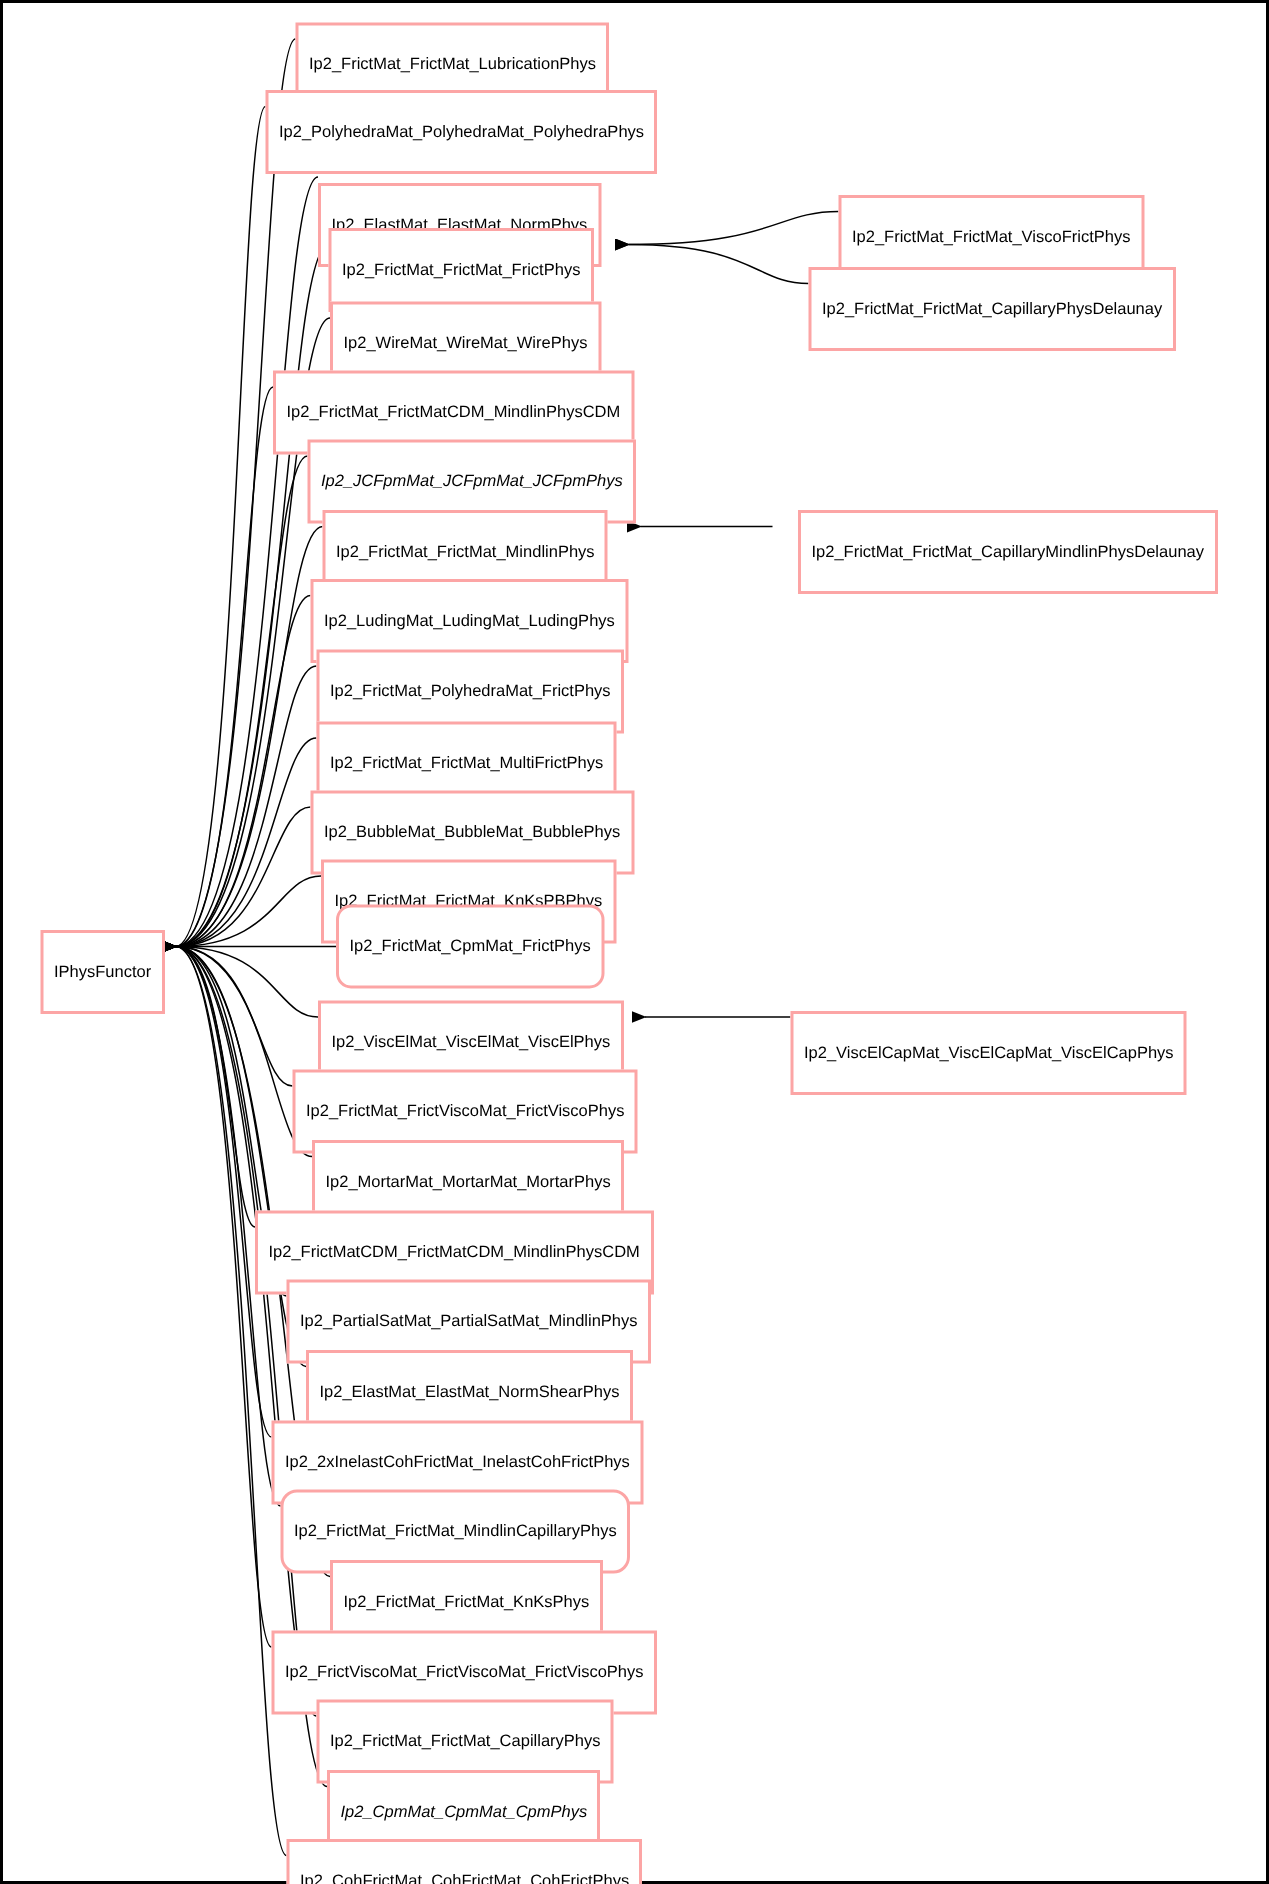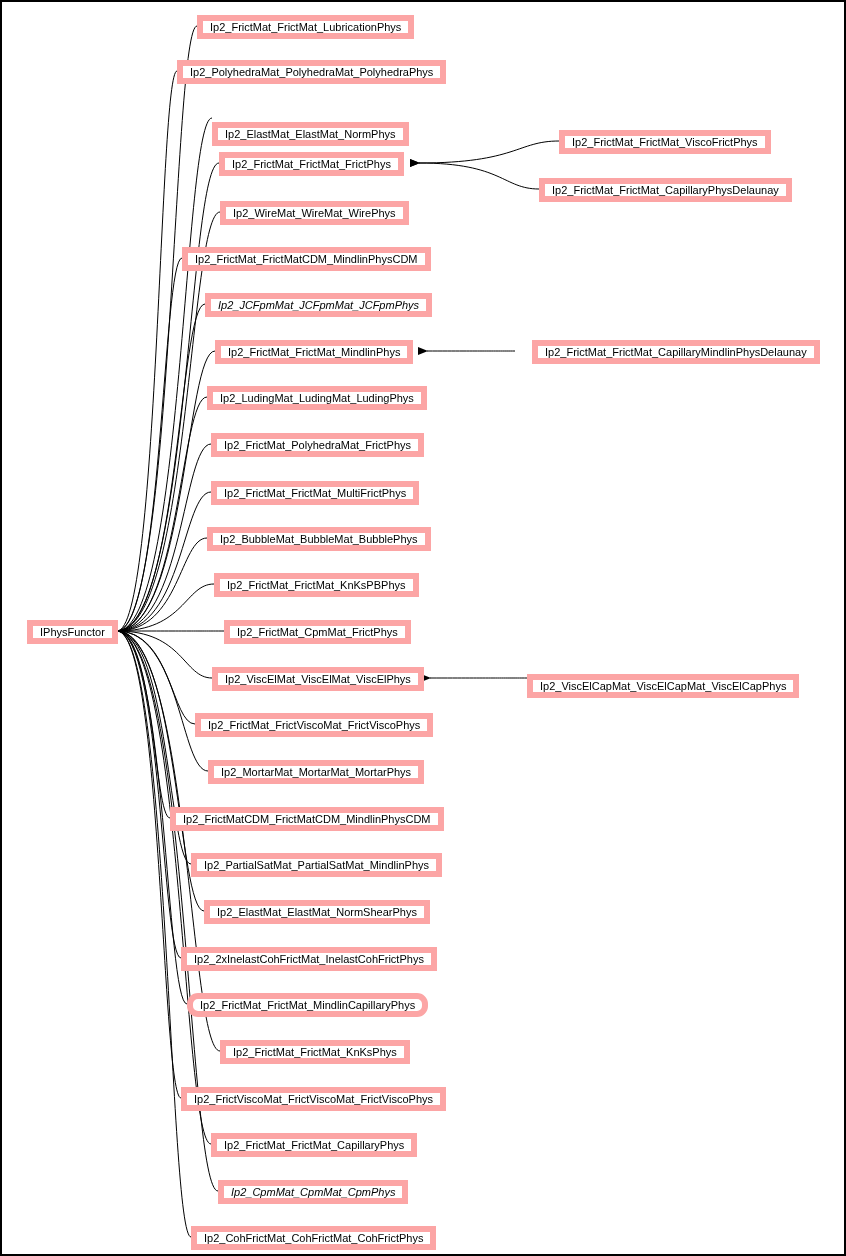--- a/index.html
+++ b/index.html
@@ -10,24 +10,24 @@
   }
   .frame {
     width: 846px;
     height: 1256px;
     border: 2px solid black;
     position: relative;
     box-sizing: border-box;
   }
   .node {
     position: absolute;
-    border: 6px solid #fca5a5;
+    border: 2px solid #fca5a5;
     background: white;
     font-size: 11px;
-    padding: 0 7px;
+    padding: 20px 7px;
     white-space: nowrap;
     text-align: center;
     z-index: 2;
   }
   svg.edges {
     position: absolute;
     top: 0;
     left: 0;
     width: 842px;
     height: 1252px;
@@ -89,21 +89,21 @@
       <div class="node" style="left: 218px; top: 199px;">Ip2_WireMat_WireMat_WirePhys</div>
       <div class="node" style="left: 180px; top: 245px;">Ip2_FrictMat_FrictMatCDM_MindlinPhysCDM</div>
       <div class="node" style="left: 203px; top: 291px; font-style: italic;">Ip2_JCFpmMat_JCFpmMat_JCFpmPhys</div>
       <div class="node" style="left: 213px; top: 338px;">Ip2_FrictMat_FrictMat_MindlinPhys</div>
       <div class="node" style="left: 530px; top: 338px;">Ip2_FrictMat_FrictMat_CapillaryMindlinPhysDelaunay</div>
       <div class="node" style="left: 205px; top: 384px;">Ip2_LudingMat_LudingMat_LudingPhys</div>
       <div class="node" style="left: 209px; top: 431px;">Ip2_FrictMat_PolyhedraMat_FrictPhys</div>
       <div class="node" style="left: 209px; top: 479px;">Ip2_FrictMat_FrictMat_MultiFrictPhys</div>
       <div class="node" style="left: 205px; top: 525px;">Ip2_BubbleMat_BubbleMat_BubblePhys</div>
       <div class="node" style="left: 212px; top: 571px;">Ip2_FrictMat_FrictMat_KnKsPBPhys</div>
-      <div class="node" style="left: 222px; top: 618px;">Ip2_FrictMat_CpmMat_FrictPhys</div>
+      <div class="node" style="left: 222px; top: 601px; border-radius: 10px;">Ip2_FrictMat_CpmMat_FrictPhys</div>
       <div class="node" style="left: 210px; top: 665px;">Ip2_ViscElMat_ViscElMat_ViscElPhys</div>
       <div class="node" style="left: 525px; top: 648px; margin-top: 24px;">Ip2_ViscElCapMat_ViscElCapMat_ViscElCapPhys</div>
       <div class="node" style="left: 193px; top: 711px;">Ip2_FrictMat_FrictViscoMat_FrictViscoPhys</div>
       <div class="node" style="left: 206px; top: 758px;">Ip2_MortarMat_MortarMat_MortarPhys</div>
       <div class="node" style="left: 168px; top: 805px;">Ip2_FrictMatCDM_FrictMatCDM_MindlinPhysCDM</div>
       <div class="node" style="left: 189px; top: 851px;">Ip2_PartialSatMat_PartialSatMat_MindlinPhys</div>
       <div class="node" style="left: 202px; top: 898px;">Ip2_ElastMat_ElastMat_NormShearPhys</div>
       <div class="node" style="left: 179px; top: 945px;">Ip2_2xInelastCohFrictMat_InelastCohFrictPhys</div>
       <div class="node" style="left: 185px; top: 991px; border-radius: 11px;">Ip2_FrictMat_FrictMat_MindlinCapillaryPhys</div>
       <div class="node" style="left: 218px; top: 1038px;">Ip2_FrictMat_FrictMat_KnKsPhys</div>

